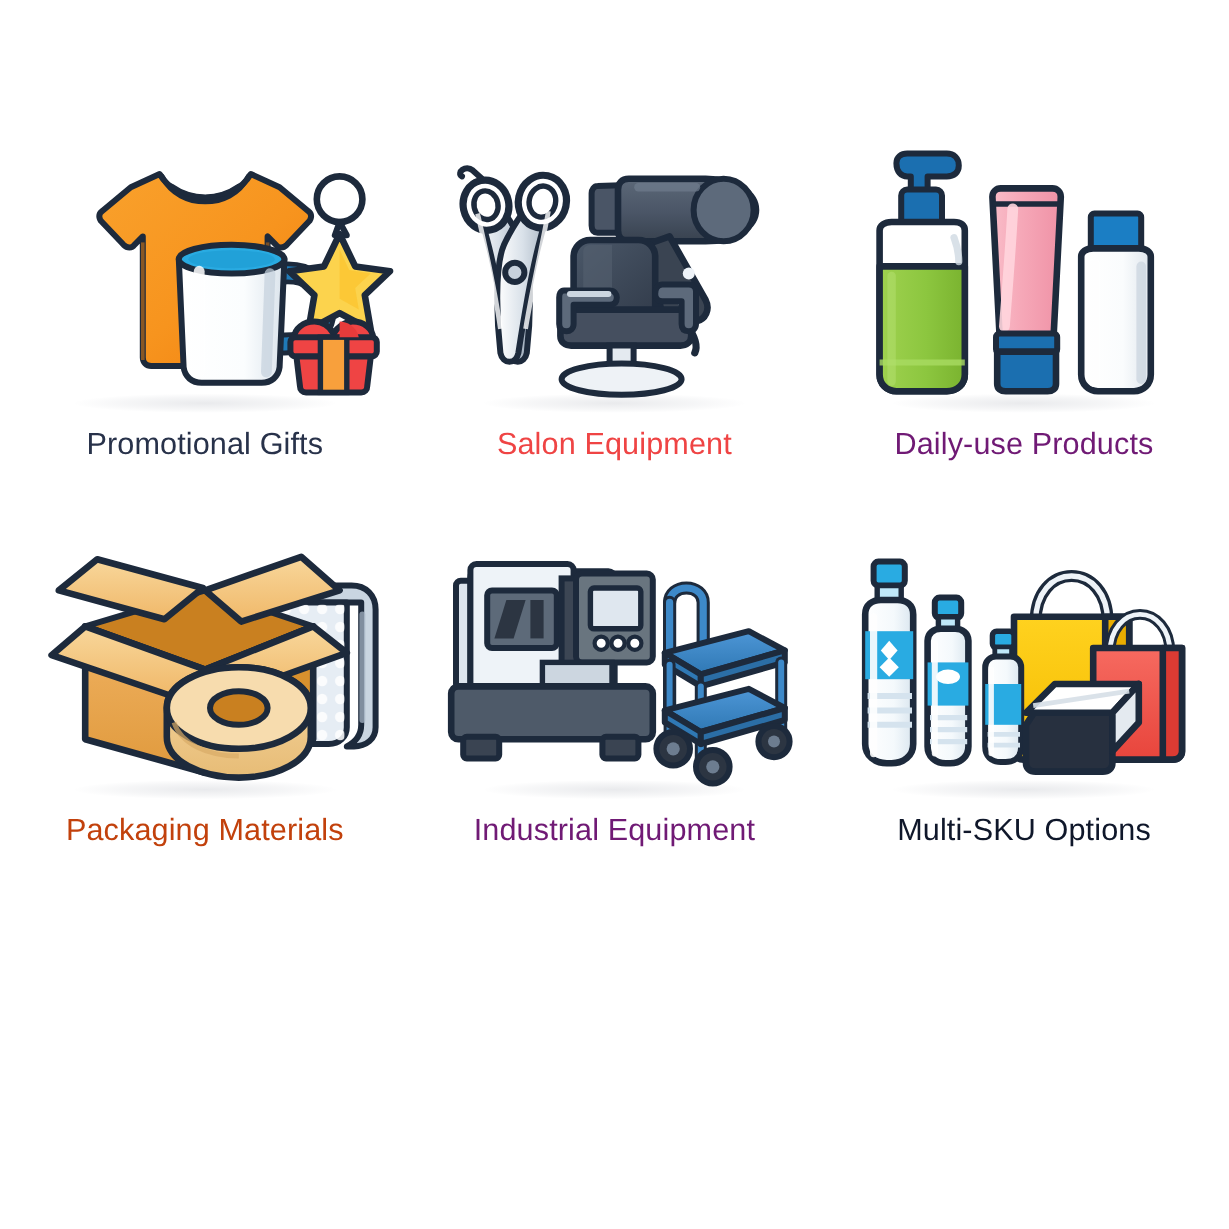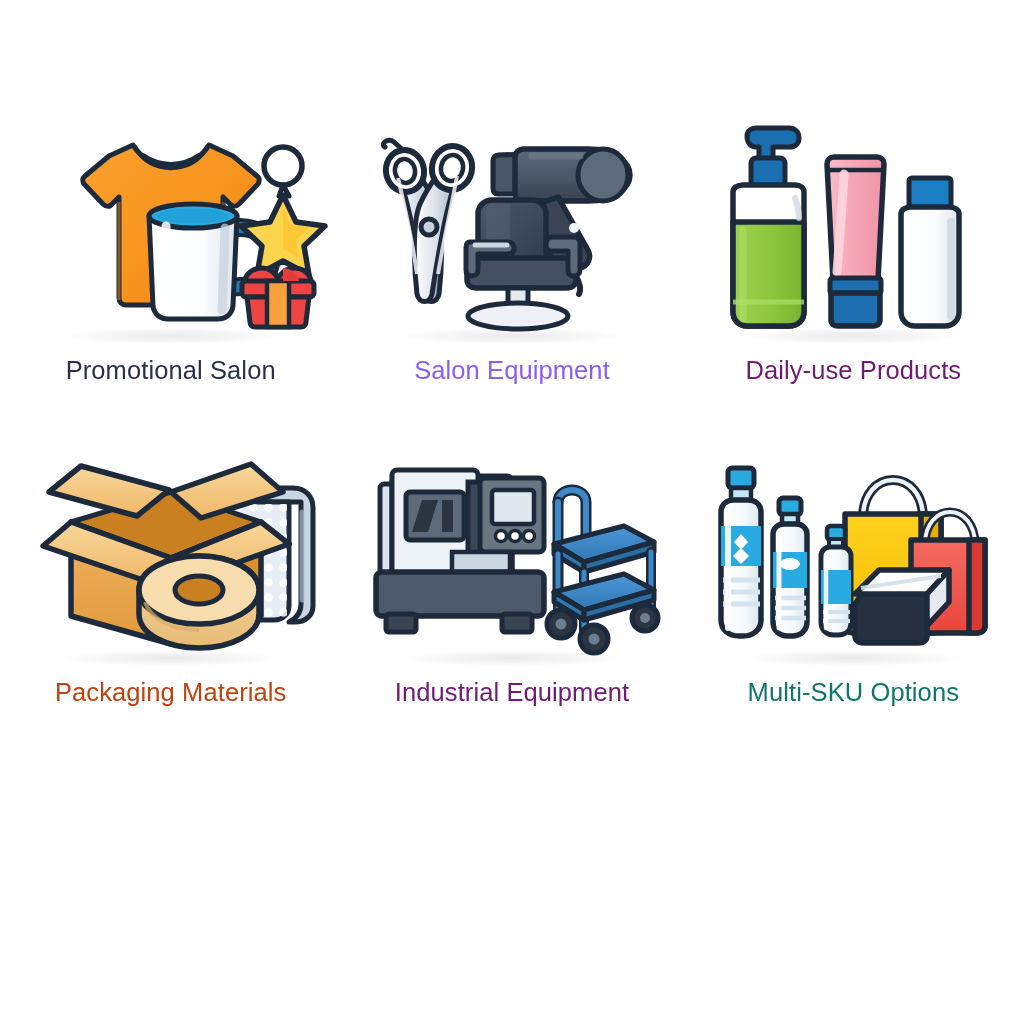--- a/index.html
+++ b/index.html
@@ -137,21 +137,21 @@
             <path d="M224 164 C224 156 232 150 241 150 C249 150 254 155 257 160
                      C260 155 266 150 273 150 C282 150 290 156 290 164 L290 166 L224 166 Z" fill="#ef4444" stroke="#1d2a3c" stroke-width="5" stroke-linejoin="round"></path>
             <rect x="221" y="163" width="72" height="16" rx="4" fill="#ef4444" stroke="#1d2a3c" stroke-width="5"></rect>
             <path d="M226 179 L288 179 L285 204 C285 207 283 209 280 209 L234 209
                      C231 209 229 207 229 204 Z" fill="#ef4444" stroke="#1d2a3c" stroke-width="5" stroke-linejoin="round"></path>
             <rect x="246" y="163" width="22" height="46" fill="#f8a03c" stroke="#1d2a3c" stroke-width="4.5"></rect>
             <path d="M262 150 C268 150 276 154 278 163 L262 163 Z" fill="#e63b3b"></path>
           </g>
         </svg>
       </div>
-      <div class="label" style="color: rgb(40, 50, 74);">Promotional Salon</div>
+      <div class="label" style="color: rgb(40, 50, 74);">Promotional Gifts</div>
     </div>
 
     <div class="cell">
       <div class="art">
         <div class="shadow"></div>
         <svg viewBox="0 0 300 232">
           <defs>
             <linearGradient id="g-steel" x1="0" y1="0" x2="1" y2="0">
               <stop offset="0%" stop-color="#ffffff"></stop>
               <stop offset="45%" stop-color="#d9e1e9"></stop>
@@ -215,21 +215,21 @@
             <path d="M113 127 L145 127" stroke="#ccd6e0" stroke-width="5" stroke-linecap="round"></path>
             <path d="M190 119 L212 119 C216 119 218 122 218 125 L218 152
                      C218 156 215 158 212 158 C208 158 206 156 206 152 L206 133
                      L190 133 C186 133 184 130 184 127 C184 123 186 119 190 119 Z" fill="#5d6a7b" stroke="#1d2a3c" stroke-width="5" stroke-linejoin="round"></path>
 
             <path d="M146 170 L166 170 L166 194 L146 194 Z" fill="#e4eaf0" stroke="#1d2a3c" stroke-width="5"></path>
             <ellipse cx="156" cy="198" rx="50" ry="13" fill="#eef2f6" stroke="#1d2a3c" stroke-width="5"></ellipse>
           </g>
         </svg>
       </div>
-      <div class="label" style="color: #8b5cf6;">Salon Equipment</div>
+      <div class="label" style="color: #ef4444;">Salon Equipment</div>
     </div>
 
     <div class="cell">
       <div class="art">
         <div class="shadow"></div>
         <svg viewBox="0 0 300 232">
           <defs>
             <linearGradient id="g-green" x1="0" y1="0" x2="1" y2="0">
               <stop offset="0%" stop-color="#9fd24f"></stop>
               <stop offset="55%" stop-color="#8cc63f"></stop>
@@ -473,17 +473,17 @@
 
           <g>
             <path d="M152 164 L152 196 C152 200 155 203 160 203 L216 203
                      C221 203 224 200 224 196 L224 152 L160 152 Z" fill="#27303f" stroke="#1d2a3c" stroke-width="5.5" stroke-linejoin="round"></path>
             <path d="M152 154 L176 130 L246 130 L224 154 Z" fill="#ffffff" stroke="#1d2a3c" stroke-width="5.5" stroke-linejoin="round"></path>
             <path d="M224 154 L246 130 L246 162 L224 186 Z" fill="#e4eaf0" stroke="#1d2a3c" stroke-width="5.5" stroke-linejoin="round"></path>
             <path d="M158 148 L238 136" stroke="#d7dfe7" stroke-width="4" opacity="0.9"></path>
           </g>
         </svg>
       </div>
-      <div class="label" style="color: #0f766e;">Multi-SKU Options</div>
+      <div class="label" style="color: #0f172a;">Multi-SKU Options</div>
     </div>
 
   </div>
 </div>
 
 </body></html>

